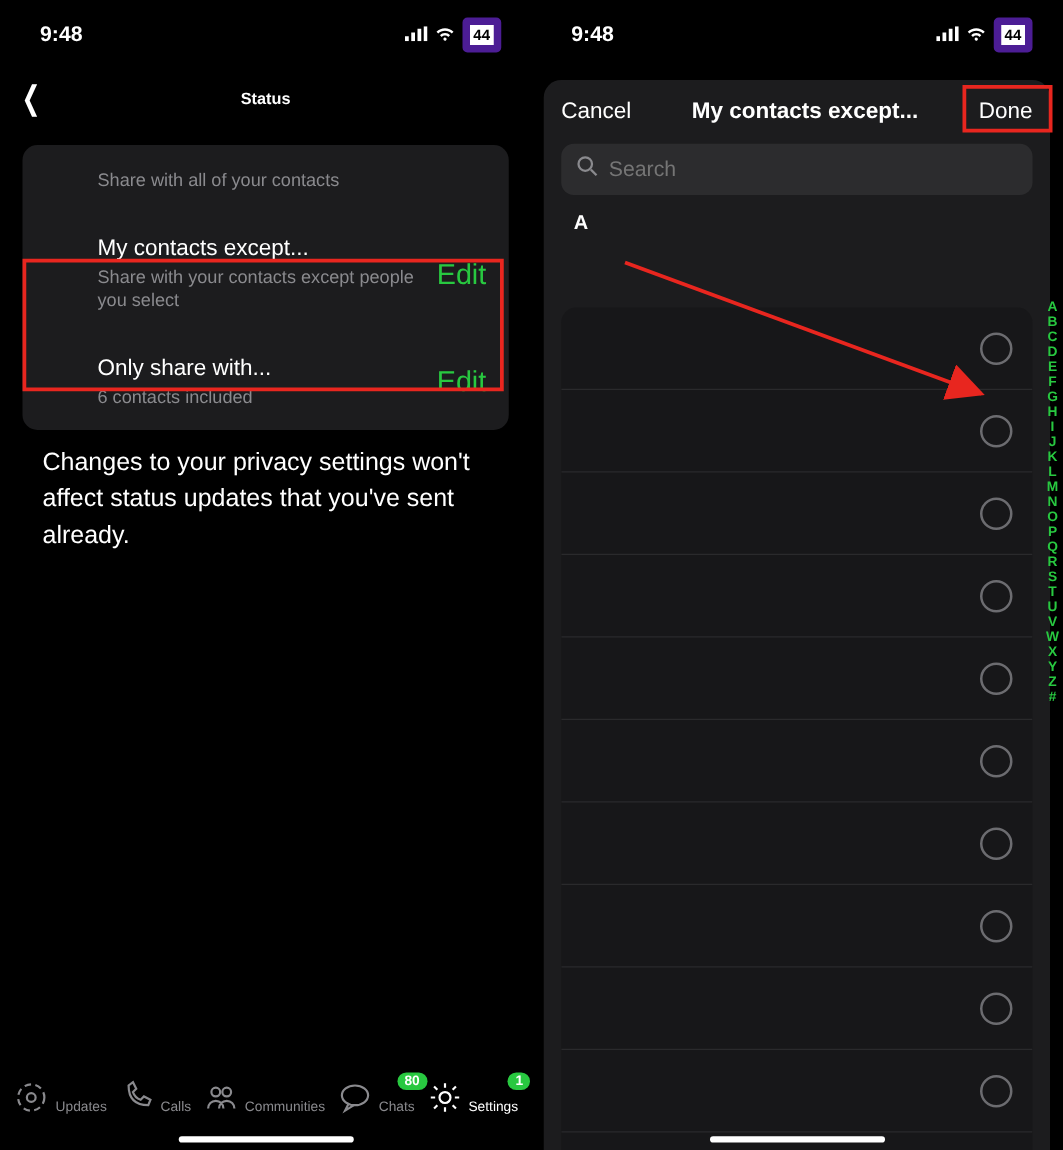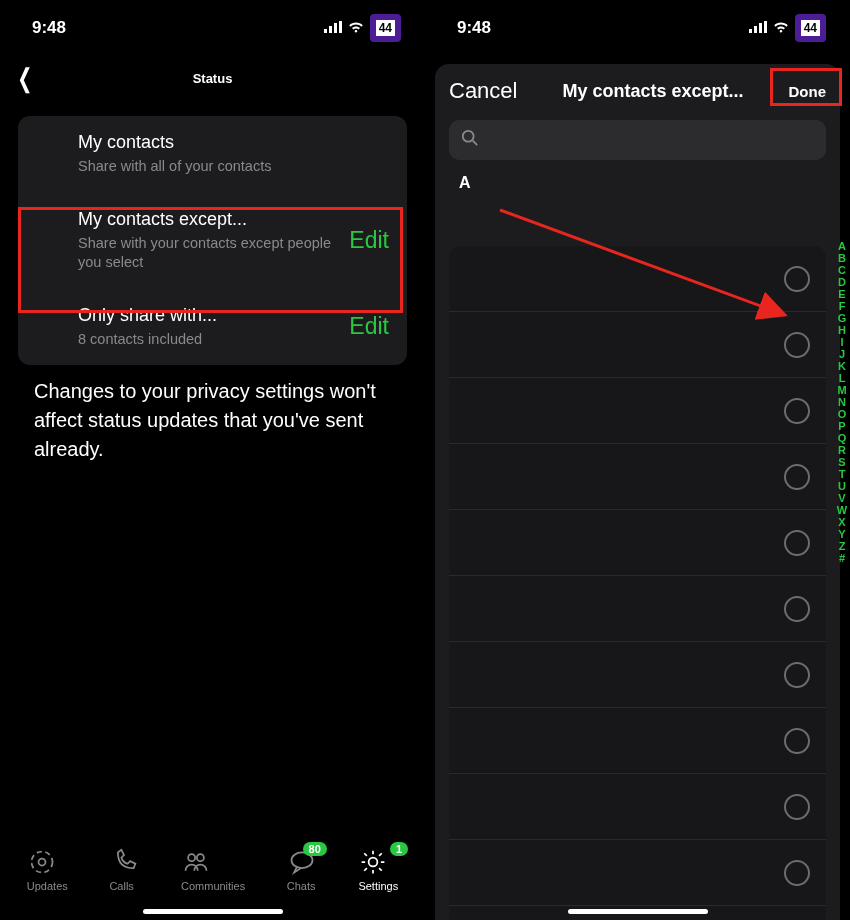--- a/index.html
+++ b/index.html
@@ -59,21 +59,21 @@
   .footer-note {
     color:#ffffff; font-size:20px; line-height:1.45;
     margin: 12px 22px 0 34px;
   }
   .tabbar {
     position:absolute; bottom:0; left:0; right:0;
     display:flex; justify-content:space-around; align-items:flex-end;
     padding:8px 6px 4px 6px;
     background:#000;
   }
-  .tab { display:flex; flex-direction:column; align-items:flex-start; gap:4px; color:#8a8a8e; position:relative; }
+  .tab { display:flex; align-items:flex-end; gap:4px; color:#8a8a8e; position:relative; }
   .tab.active { color:#fff; }
   .tab svg { width:30px; height:28px; }
   .tab .lbl { font-size:11px; }
   .badge {
     position:absolute; top:-6px; right:-10px;
     background:#28c840; color:#fff; border-radius:10px;
     font-size:11px; font-weight:700; padding:1px 6px;
   }
   .home-ind {
     position:absolute; bottom:6px; left:50%; transform:translateX(-50%);
@@ -82,23 +82,23 @@
   
   .sheet {
     position:absolute; top:64px; left:10px; right:10px; bottom:0;
     background:#1c1c1e; border-top-left-radius:14px; border-top-right-radius:14px;
     overflow:hidden;
   }
   .sheet-header {
     display:flex; justify-content:space-between; align-items:center;
     padding:14px 14px;
   }
-  .sheet-header .sh-left { font-size:22px; }
+  .sheet-header .sh-left { font-size:18px; }
   .sheet-header .sh-title { font-size:18px; font-weight:600; }
-  .sheet-header .sh-right { font-size:15px; font-weight:700; }
+  .sheet-header .sh-right { font-size:18px; font-weight:400; }
   .searchbar {
     margin: 2px 14px 10px 14px;
     background:#2c2c2e; border-radius:10px;
     display:flex; align-items:center; gap:8px;
     padding:9px 12px; color:#8a8a8e;
   }
   .searchbar svg { width:18px; height:18px; fill:#8a8a8e; }
   .searchbar input { background:transparent; border:none; outline:none; color:#fff; font-size:17px; flex:1; }
   .section-h {
     color:#fff; font-size:16px; font-weight:600;
@@ -158,35 +158,34 @@
   </div>
 
   <div class="navbar">
     <span class="back-btn"><span class="chev">❮</span></span>
     <span class="title">Status</span>
   </div>
 
   <div class="cardgroup" style="position:relative;">
     <div class="row">
       <div class="textcol">
-        <div class="rtitle">My contacts</div>
         <div class="rsub">Share with all of your contacts</div>
       </div>
     </div>
     <div class="row">
       <div class="textcol">
         <div class="rtitle">My contacts except...</div>
         <div class="rsub">Share with your contacts except people you select</div>
       </div>
       <span class="action">Edit</span>
     </div>
     <div class="row">
       <div class="textcol">
         <div class="rtitle">Only share with...</div>
-        <div class="rsub">8 contacts included</div>
+        <div class="rsub">6 contacts included</div>
       </div>
       <span class="action">Edit</span>
     </div>
   </div>
 
   <div class="footer-note">Changes to your privacy settings won't affect status updates that you've sent already.</div>
 
   <div class="hl" style="left:18px; top:207px; width:385px; height:106px;"></div>
 
   <div class="tabbar" style="bottom:24px;">
@@ -258,20 +257,21 @@
       <span class="sh-title">My contacts except...</span>
       <span class="sh-right">Done</span>
     </div>
     <div class="searchbar">
       <span>
         <svg viewBox="0 0 20 20">
             <circle cx="8" cy="8" r="6" fill="none" stroke="#8a8a8e" stroke-width="2"></circle>
             <line x1="13" y1="13" x2="18" y2="18" stroke="#8a8a8e" stroke-width="2"></line>
           </svg>
       </span>
+      <input placeholder="Search" style="">
     </div>
     <div class="section-h">A</div>
 
     <div class="contacts" id="contacts-list">
         <div class="crow">
           <div class="circle"></div>
         </div>
         <div class="crow">
           <div class="circle"></div>
         </div>

